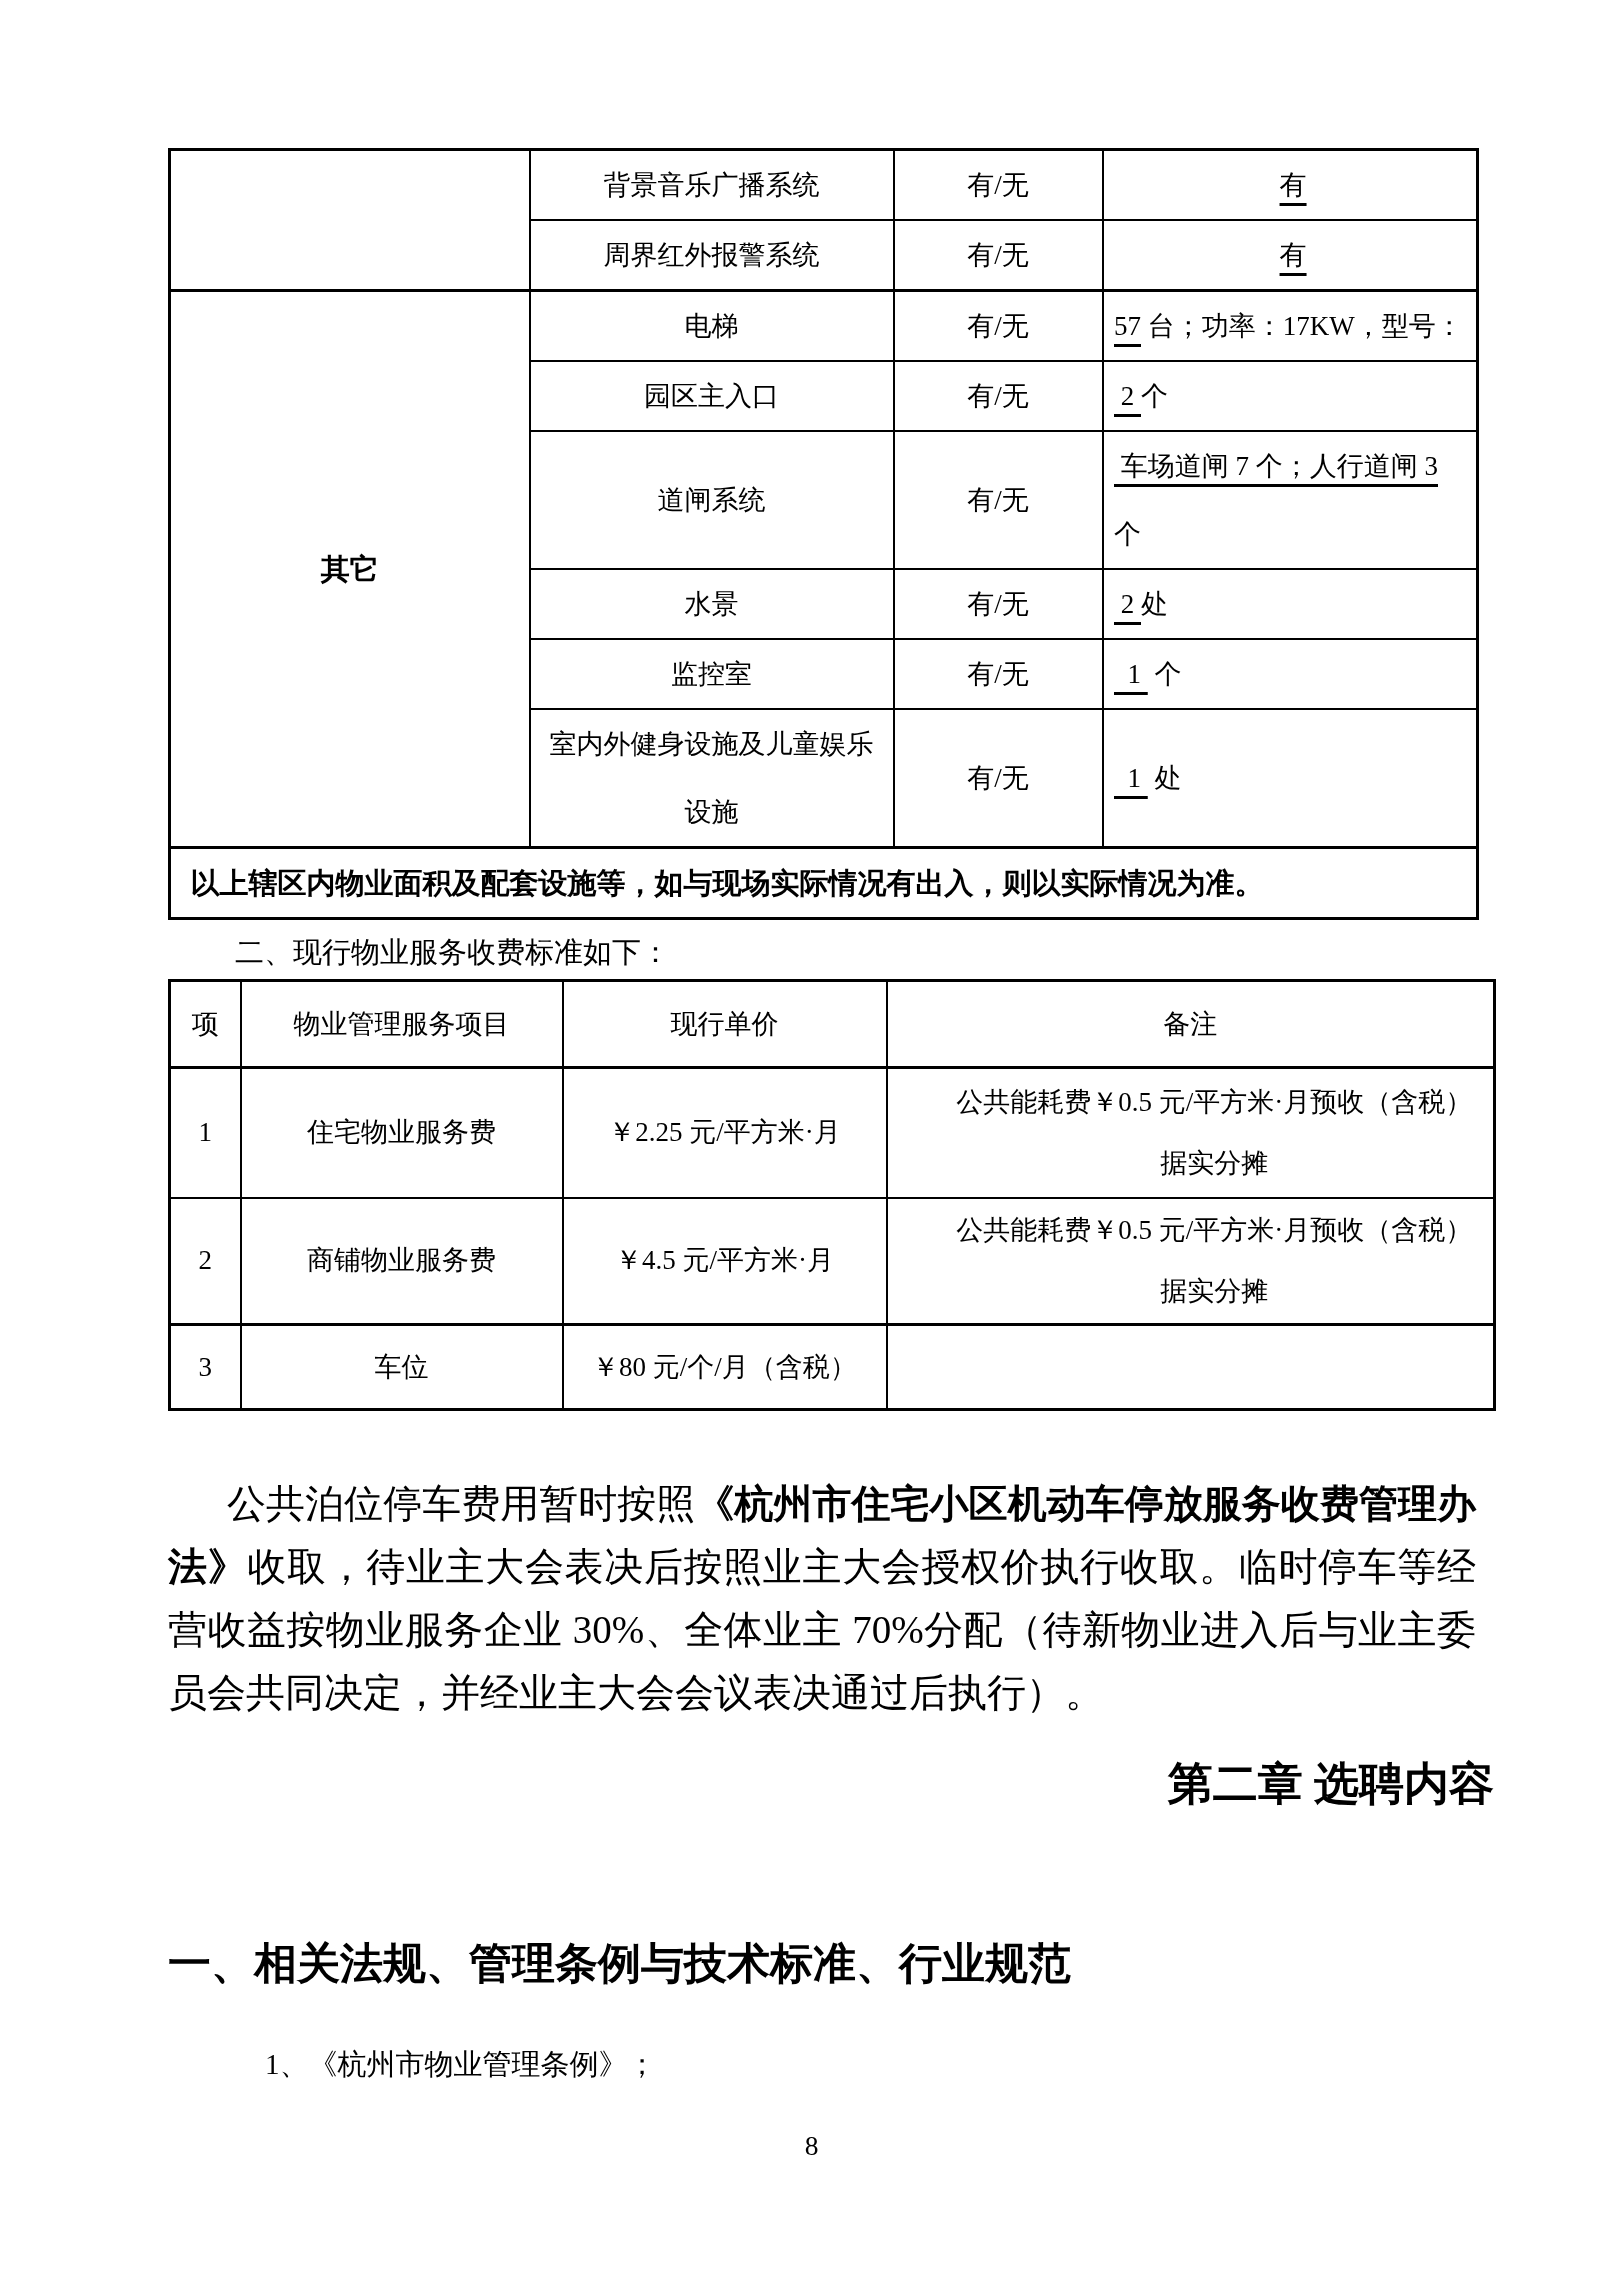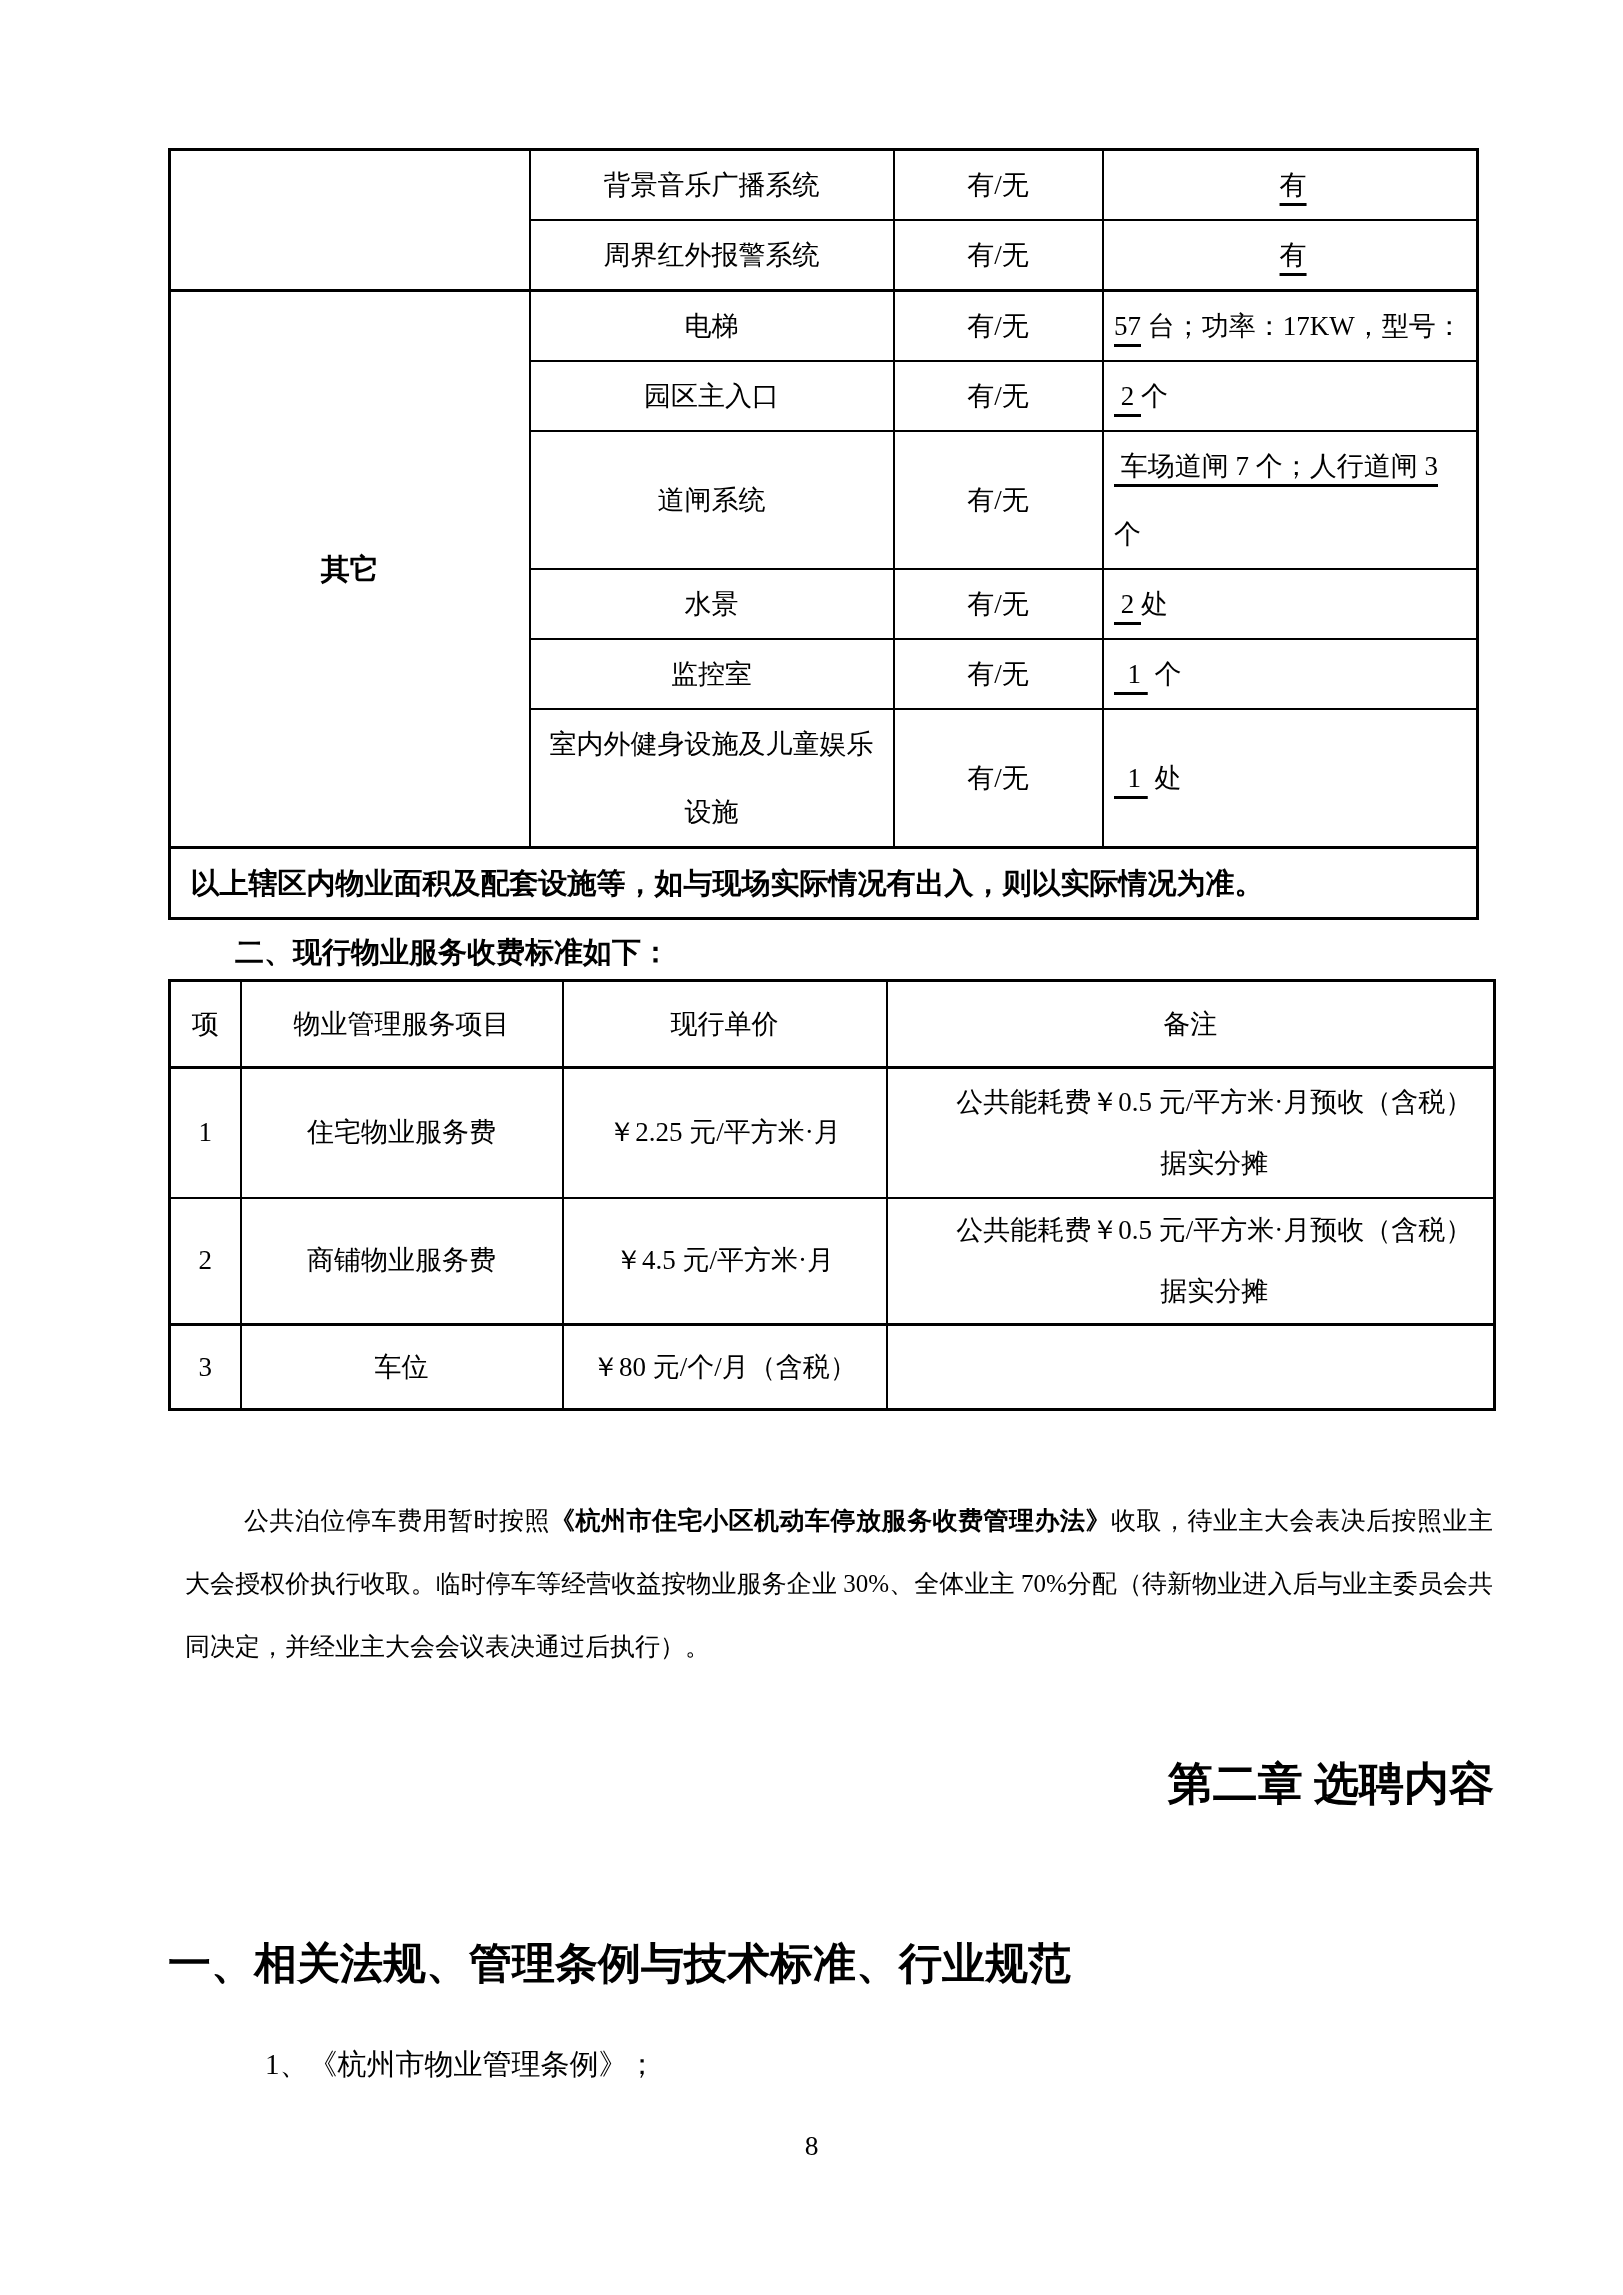--- a/index.html
+++ b/index.html
@@ -22,35 +22,35 @@
   .t1 .gcell{font-weight:bold;font-size:29px;}
   .t1 .ncell{padding:0 15.7px;}
   .t1 .vcell{padding:0 3.9px 0 10.5px;}
   .t1 .vcell div{white-space:nowrap;}
   .al-center{text-align:center !important;}
   .al-left{text-align:left !important;}
   .notecell{text-align:left !important;padding:0 19.6px !important;font-weight:bold;font-size:29px !important;}
   .u{text-decoration:underline;text-underline-offset:8.5px;text-decoration-thickness:2.6px;}
 
   
-  .fee-heading{position:absolute;left:235px;top:932px;font-size:29px;font-weight:bold;line-height:41px;}
+  .fee-heading{position:absolute;left:235px;top:932px;font-size:29px;font-weight:normal;line-height:41px;}
 
   
   .t2{position:absolute;left:168px;top:979px;width:1326px;border:3.3px solid #000;}
   .t2 td{border:2px solid #000;vertical-align:middle;font-size:27px;line-height:61px;text-align:center;}
   .t2 .d1{width:71px}.t2 .d2{width:322px}.t2 .d3{width:324px}.t2 .d4{width:608px}
   .hdr{height:87px}
   .hdr td{border-bottom-width:3.9px;}
   .fee0{height:130px}.fee1{height:127px}.fee2{height:85px}
   .fee2 td{border-top-width:3.9px;}
   .t2 td div{white-space:nowrap;padding-left:48px;}
 
   
-  .para{position:absolute;left:168px;top:1472px;width:1308px;margin:17px;
-        font-size:25px;line-height:63px;text-align:justify;text-indent:59px;}
+  .para{position:absolute;left:168px;top:1472px;width:1308px;margin:0;
+        font-size:39px;line-height:63px;text-align:justify;text-indent:59px;}
   .para .b{font-weight:bold;}
 
   
   .chapter{position:absolute;left:168px;top:1745px;width:1326px;text-align:right;
            font-size:45px;font-weight:bold;line-height:79px;}
   .sec1{position:absolute;left:168px;top:1938px;font-size:43px;font-weight:bold;line-height:52px;}
   .item1{position:absolute;left:217px;top:2045px;font-size:29px;line-height:39px;margin-left:48px;}
   .pagenum{position:absolute;left:0;top:2126px;width:1623px;text-align:center;font-size:27.5px;line-height:39px;}
 </style>
 </head>

